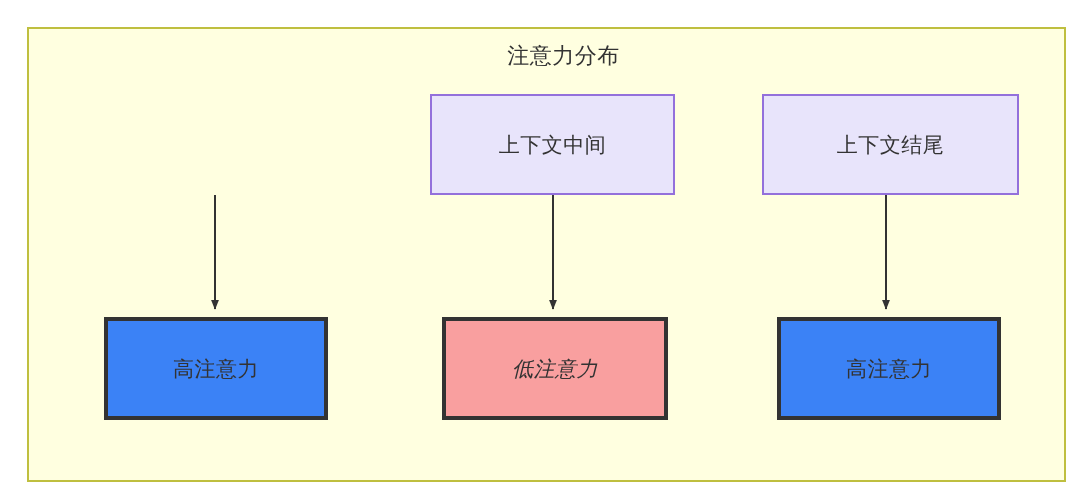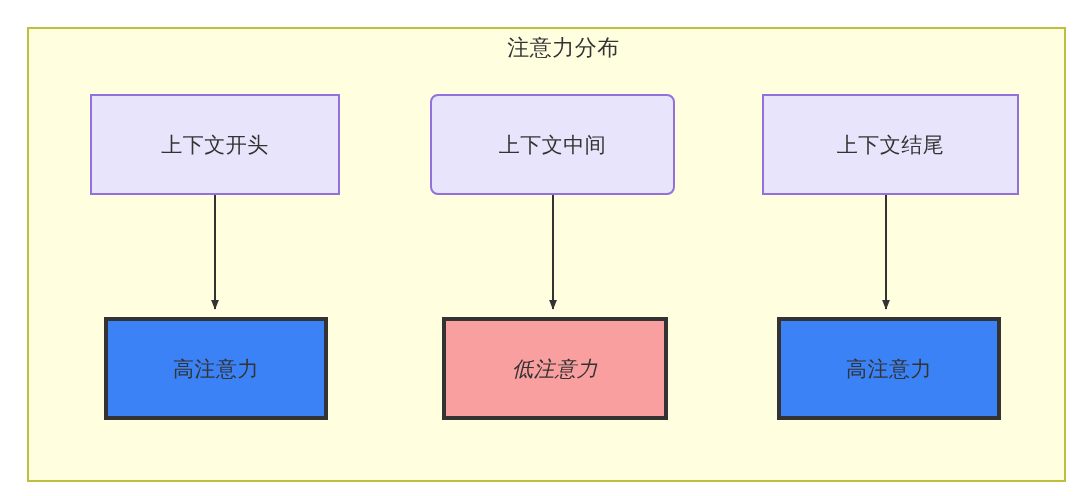--- a/index.html
+++ b/index.html
@@ -30,21 +30,21 @@
     height: 455px;
     box-sizing: border-box;
     background: #ffffe0;
     border: 2px solid #bfbf3f;
   }
 
   .subgraph-title {
     position: absolute;
     left: 0;
     right: 0;
-    top: 6px;
+    top: 14px;
     text-align: center;
     font-size: 22px;
     line-height: 26px;
     color: #333333;
     letter-spacing: 0.5px;
     white-space: nowrap;
     padding-left: 34px;
   }
 
   
@@ -74,21 +74,21 @@
   .node.attn.high {
     background: #3b82f6;
   }
 
   .node.attn.low {
     background: #f99f9f;
   }
 
   
   #ctx-start  { left: 61px;  top: 65px;  width: 250px; }
-  #ctx-middle { left: 401px; top: 65px;  width: 245px; border-radius: 8px; }
+  #ctx-middle { left: 401px; top: 65px;  width: 245px; }
   #ctx-end    { left: 733px; top: 65px;  width: 257px; font-family: Liberation Mono, monospace; }
 
   
   #attn-high-start { left: 75px;  top: 288px; width: 224px; }
   #attn-low-middle { left: 413px; top: 288px; width: 226px; font-style: italic; }
   #attn-high-end   { left: 748px; top: 288px; width: 224px; }
 
   
   #edges {
     position: absolute;
@@ -112,21 +112,20 @@
       <defs>
         <marker id="arrowhead" markerWidth="10" markerHeight="8" refX="9.2" refY="4" orient="auto" markerUnits="userSpaceOnUse">
           <path d="M0,0 L10,4 L0,8 z" fill="#333333"></path>
         </marker>
       </defs>
       <line x1="186" y1="166" x2="186" y2="280" stroke="#333333" stroke-width="2" marker-end="url(#arrowhead)"></line>
       <line x1="524" y1="166" x2="524" y2="280" stroke="#333333" stroke-width="2" marker-end="url(#arrowhead)"></line>
       <line x1="857" y1="166" x2="857" y2="280" stroke="#333333" stroke-width="2" marker-end="url(#arrowhead)"></line>
     </svg>
 
-    <div class="node ctx" id="ctx-start">上下文开头</div>
 
     <div class="node ctx" id="ctx-middle">上下文中间</div>
 
     <div class="node ctx" id="ctx-end">上下文结尾</div>
 
     <div class="node attn high" id="attn-high-start">高注意力</div>
 
     <div class="node attn low" id="attn-low-middle">低注意力</div>
 
     <div class="node attn high" id="attn-high-end">高注意力</div>

